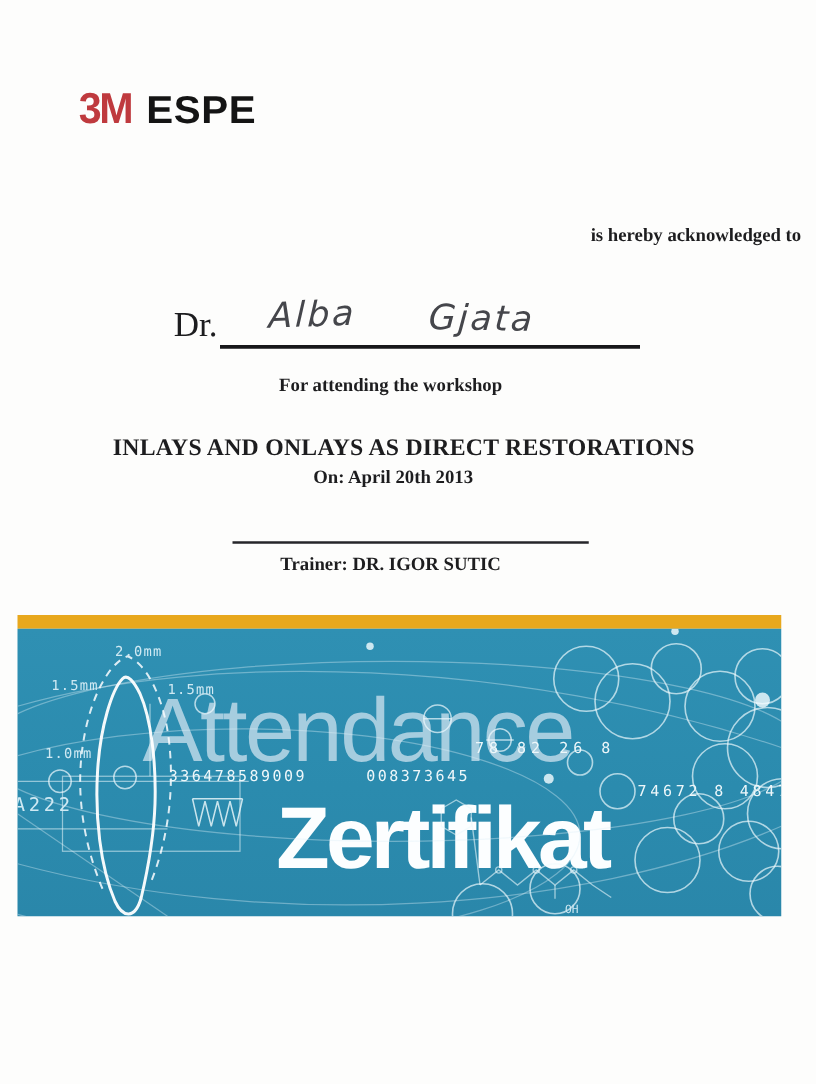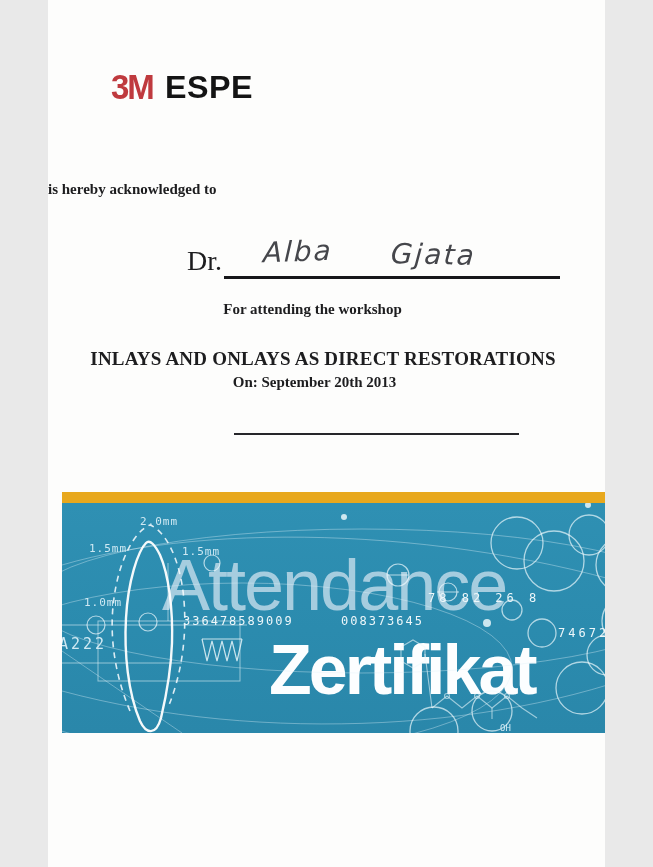--- a/index.html
+++ b/index.html
@@ -1,37 +1,37 @@
 <!DOCTYPE html>
 <html><head>
 <meta charset="utf-8">
 <style>
   html,body{margin:0;padding:0;background:#e9e9e9;}
   .page{
-    position:relative;width:557px;height:867px;margin:0 auto;
+    position:relative;width:653px;height:867px;margin:0 auto;
     background:#fdfdfc;overflow:hidden;
     font-family:"Liberation Serif",serif;color:#1d1d1f;
   }
   
   .logo{position:absolute;left:63px;top:68px;display:flex;align-items:baseline;}
   .logo-3m{
     font-family:"Liberation Sans",sans-serif;font-weight:bold;font-size:33px;
     color:#bf3a3e;letter-spacing:-2px;transform:scaleY(1.05);
   }
   .logo-espe{
     font-family:"Liberation Sans",sans-serif;font-weight:bold;font-size:31px;
     color:#141414;margin-left:12px;letter-spacing:0.5px;transform:scaleX(1.04);transform-origin:left;
   }
   
   .title{
     position:absolute;left:0;right:28px;top:134px;text-align:center;
     font-size:30px;font-weight:normal;letter-spacing:0.2px;margin:0;
   }
   .ack{
-    position:absolute;left:0;right:12px;top:181px;text-align:left;
+    position:absolute;left:0;right:12px;top:181px;text-align:right;
     font-size:15px;font-weight:600;margin:0;
   }
   .name-row{position:absolute;left:0;top:233px;width:653px;height:60px;}
   .dr{position:absolute;left:139px;top:12px;font-size:28px;font-weight:400;}
   .name-line{position:absolute;left:176px;top:43px;width:336px;height:3px;background:#17171a;}
   .handwriting{
     position:absolute;left:200px;top:0;width:300px;height:44px;
     font-family:"DejaVu Sans",sans-serif;font-style:italic;font-size:28px;color:#45464b;
   }
   .hw-first{position:absolute;left:15px;top:2px;transform:rotate(-2deg) skewX(-4deg);letter-spacing:2px;}
@@ -110,23 +110,24 @@
       <span class="hw-first">Alba</span>
       <span class="hw-last">Gjata</span>
     </span>
     <div class="name-line"></div>
   </div>
 
   <p class="attending">For attending the workshop</p>
 
   <h2 class="workshop">INLAYS AND ONLAYS AS DIRECT RESTORATIONS</h2>
 
-  <p class="date">On: September 20th 2013</p>
+  <p class="date">On: April 20th 2013</p>
 
   <div class="trainer-divider"></div>
+  <p class="trainer">Trainer: DR. IGOR SUTIC</p>
 
   <div class="banner">
     <div class="banner-accent"></div>
     <div class="banner-blue">
 
       <div class="word-en">Attendance</div>
       <div class="word-de">Zertifikat</div>
 
       <svg class="lineart" width="611" height="230" viewBox="0 0 611 230" fill="none">
 

